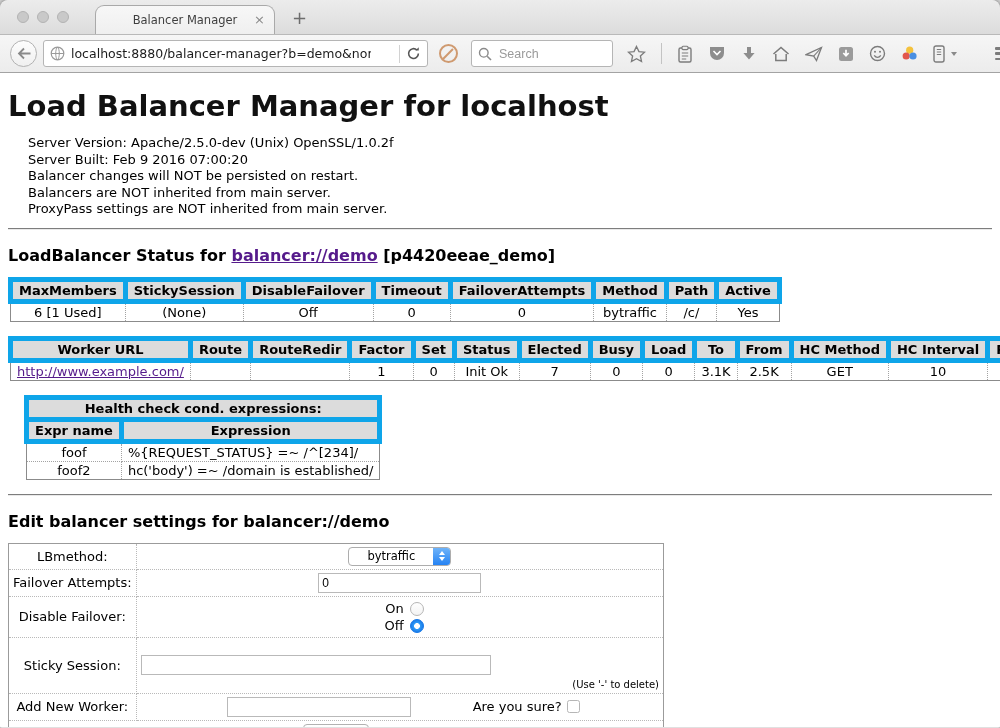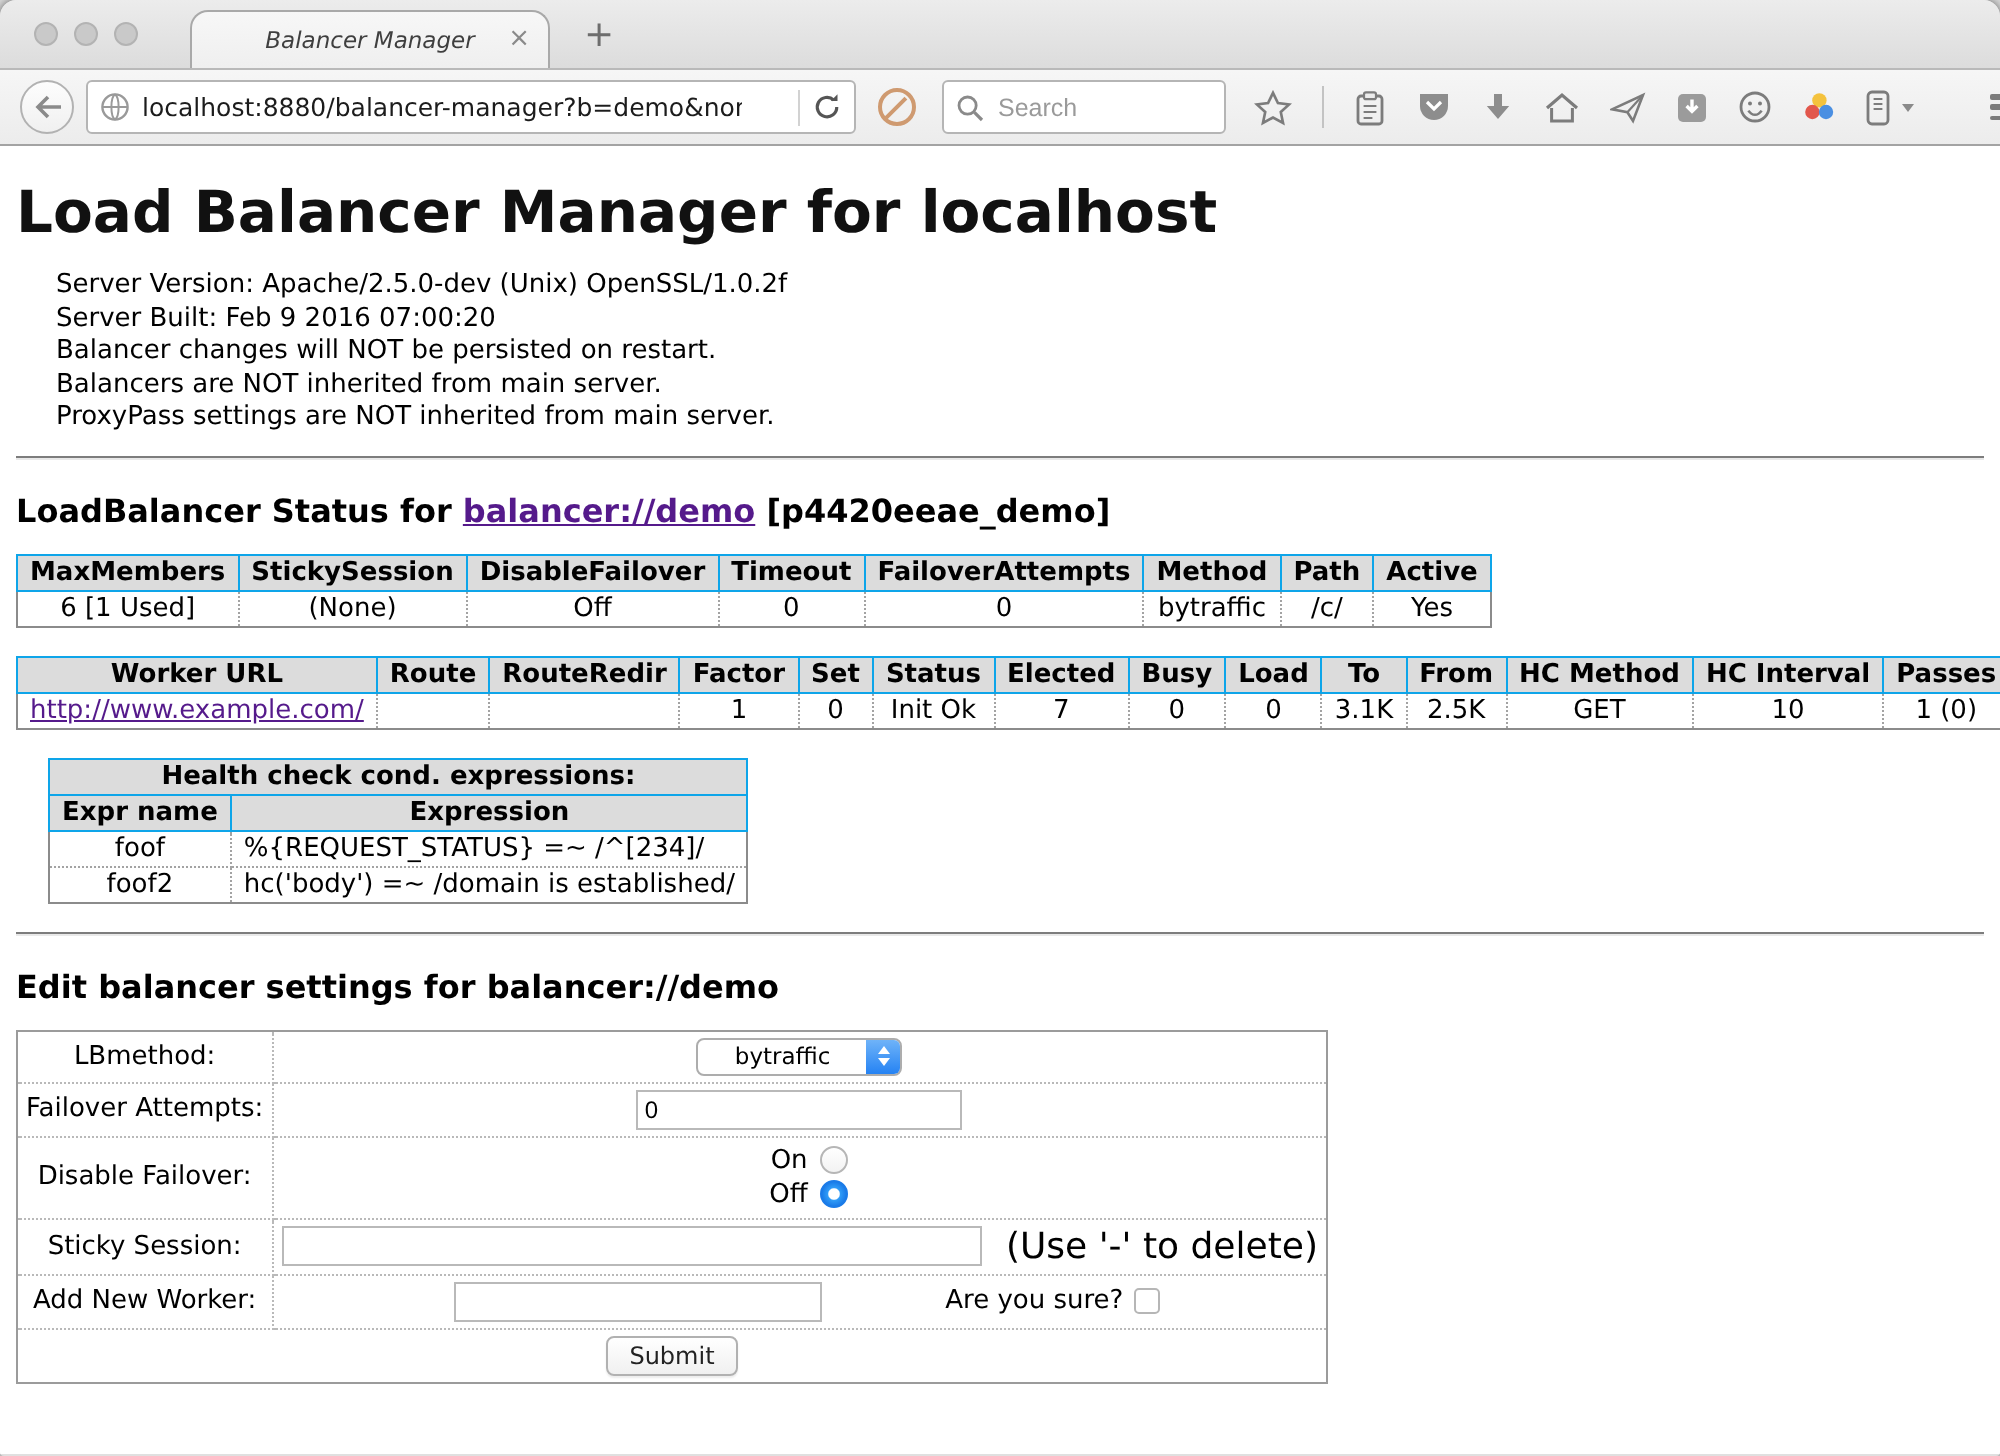--- a/index.html
+++ b/index.html
@@ -6,21 +6,21 @@
   html,body { margin:0; padding:0; background:#dadada; }
   body { font-family:"DejaVu Sans","Liberation Sans",sans-serif; }
   .window { width:1000px; height:728px; margin:0 auto; position:relative; overflow:hidden;
             border-radius:8px 8px 2px 2px; background:#fff; box-shadow:0 0 5px rgba(0,0,0,.55), inset 0 0 0 1px rgba(0,0,0,.12); }
 
   
   .tabbar { height:34px; background:linear-gradient(#ececec,#dcdcdc); position:relative; border-radius:8px 8px 0 0; }
   .traffic { position:absolute; left:17px; top:11px; display:flex; gap:8px; }
   .light { width:12px; height:12px; border-radius:50%; background:#c9c9c9; border:1px solid #b3b3b3; }
   .tab { position:absolute; left:95px; top:5px; width:180px; height:29px; background:linear-gradient(#f7f7f7,#efefef);
-         border:1px solid #a9a9a9; border-bottom:none; border-radius:9px 9px 0 0; display:flex; align-items:center; justify-content:center;font-style:italic; }
+         border:1px solid #a9a9a9; border-bottom:none; border-radius:9px 9px 0 0; display:flex; align-items:center; justify-content:center; }
   .tab-title { font-size:11.5px; color:#3f3f3f; }
   .tab-close { position:absolute; right:9px; top:6px; color:#8a8a8a; font-size:13px; line-height:15px; cursor:default; }
   .newtab { position:absolute; left:292px; top:7px; color:#6d6d6d; font-size:18px; }
 
   
   .toolbar { height:39px; background:linear-gradient(#f6f6f6,#ececec); border-top:1px solid #b9b9b9; border-bottom:1px solid #a3a3a3;
              display:flex; align-items:center; padding:0 10px; }
   .back-btn { width:27px; height:27px; border-radius:50%; border:1px solid #b2b2b2; background:linear-gradient(#fdfdfd,#f0f0f0);
               display:flex; align-items:center; justify-content:center; flex:0 0 auto; }
   .url-field { width:385px; height:27px; margin-left:6px; background:#fff; border:1px solid #b5b5b5; border-radius:3px;
@@ -43,21 +43,21 @@
   
   .content { height:654px; overflow:hidden; background:#fff; padding:0 8px; color:#000; }
   h1.pagetitle { font-size:29px; margin:16px 0 12px 0; font-weight:bold; color:#111; }
   .info { font-size:13px; line-height:16.5px;margin-left:20px; }
   hr { border:0; border-top:1px solid #7d7d7d; border-bottom:1px solid #e9e9e9; margin:10px 0; }
   .h3 { font-size:16px; font-weight:bold; margin:16px 0 12px 0; }
   a.plink { color:#551a8b; text-decoration:underline; font-weight:bold; }
   a.wlink { color:#551a8b; text-decoration:underline; font-weight:normal; }
 
   table.apache { border-collapse:collapse; font-size:13px; border:1px solid #8b8b8b; margin-bottom:14px; }
-  table.apache th { background:#dcdcdc; font-weight:bold; border:1px solid #0ea5e9; padding:1px 6px; text-align:center; white-space:nowrap; }
+  table.apache th { background:#dcdcdc; font-weight:bold; border:5px solid #0ea5e9; padding:1px 6px; text-align:center; white-space:nowrap; }
   table.apache td { border:1px dotted #a3a3a3; padding:1px 6px; text-align:center; white-space:nowrap; }
   table.balancer { width:616px; }
   table.worker { width:960px; }
   table.health { width:312px;margin-left:16px; }
   table.health td.expr { text-align:left; }
   td.lefturl { text-align:left !important; }
 
   
   table.form { border-collapse:collapse; width:656px; font-size:13px; border:1px solid #9b9b9b; }
   table.form td { border:1px dotted #b9b9b9; padding:3px 4px; }
@@ -76,21 +76,21 @@
   .spin .tri-up { border-bottom-color:#6d6d6d; } .spin .tri-dn { border-top-color:#bdbdbd; }
   input.plain { width:163px; height:20px; border:1px solid #b9b9b9; font-size:12px; padding:0 3px; }
   input.sticky { width:350px; height:20px; border:1px solid #b9b9b9; font-size:12px; padding:0 3px; }
   input.newworker { width:184px; height:20px; border:1px solid #b9b9b9; font-size:12px; padding:0 3px; }
   .radio { display:inline-block; width:14px; height:14px; border-radius:50%; border:1px solid #b6b6b6; background:linear-gradient(#fff,#f3f3f3); vertical-align:middle; }
   .radio.checked { border:1px solid #1b7be8; background:radial-gradient(circle at 50% 50%, #fff 0 2.6px, #2f9bf7 3.2px, #1472e4 7px); }
   .radiorow { line-height:17px; }
   .rlabel { display:inline-block; width:28px; text-align:right; margin-right:6px; }
   .checkbox { display:inline-block; width:13px; height:13px; border:1px solid #b6b6b6; border-radius:2.5px; background:#fff; vertical-align:middle; margin-left:5px; }
   .stickyrow { display:flex; align-items:center; }
-  .hint { margin-left:auto; font-size:18px; }
+  .hint { margin-left:auto; font-size:10px;margin-top:38px; }
   .workerrow { display:flex; align-items:center; }
   .surelbl { margin-left:62px; }
   .submitcell { text-align:center; }
   button.mac { font-family:inherit; font-size:12px; padding:2px 11px; border:1px solid #b1b1b1; border-radius:4px;
                background:linear-gradient(#ffffff,#f0f0f0); box-shadow:0 1px 1px rgba(0,0,0,.08); color:#222; }
 </style>
 </head>
 <body>
 
 <div class="window">

